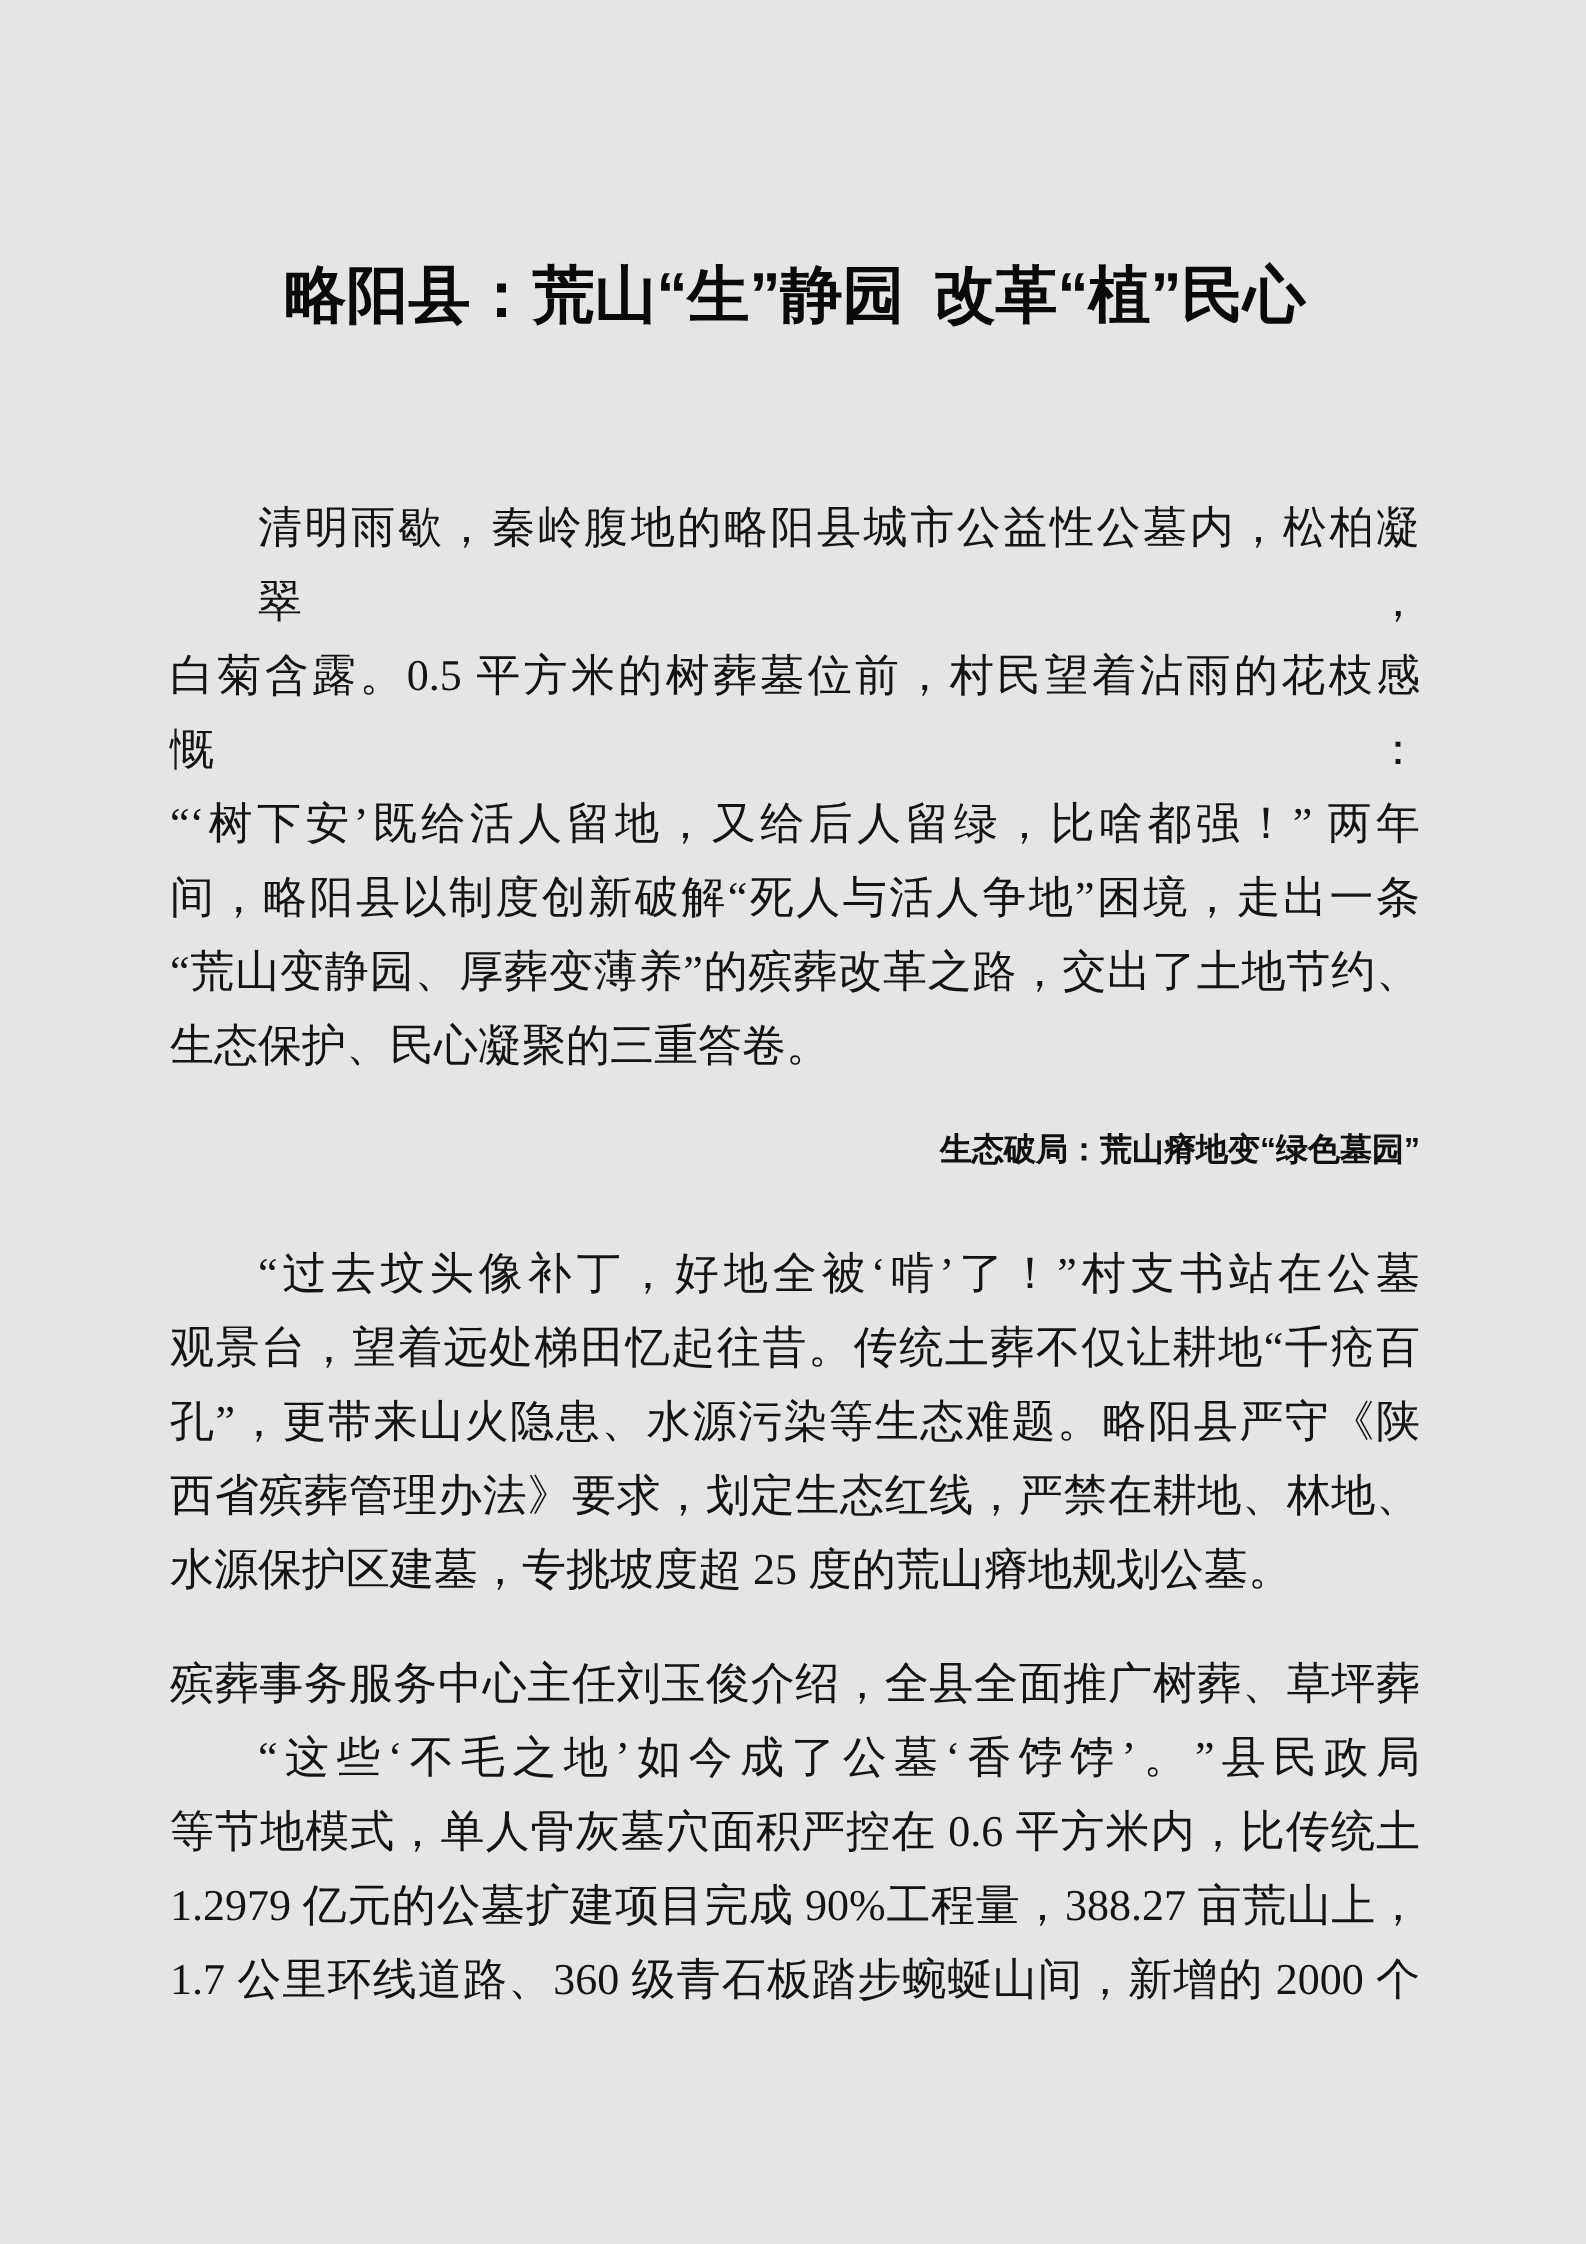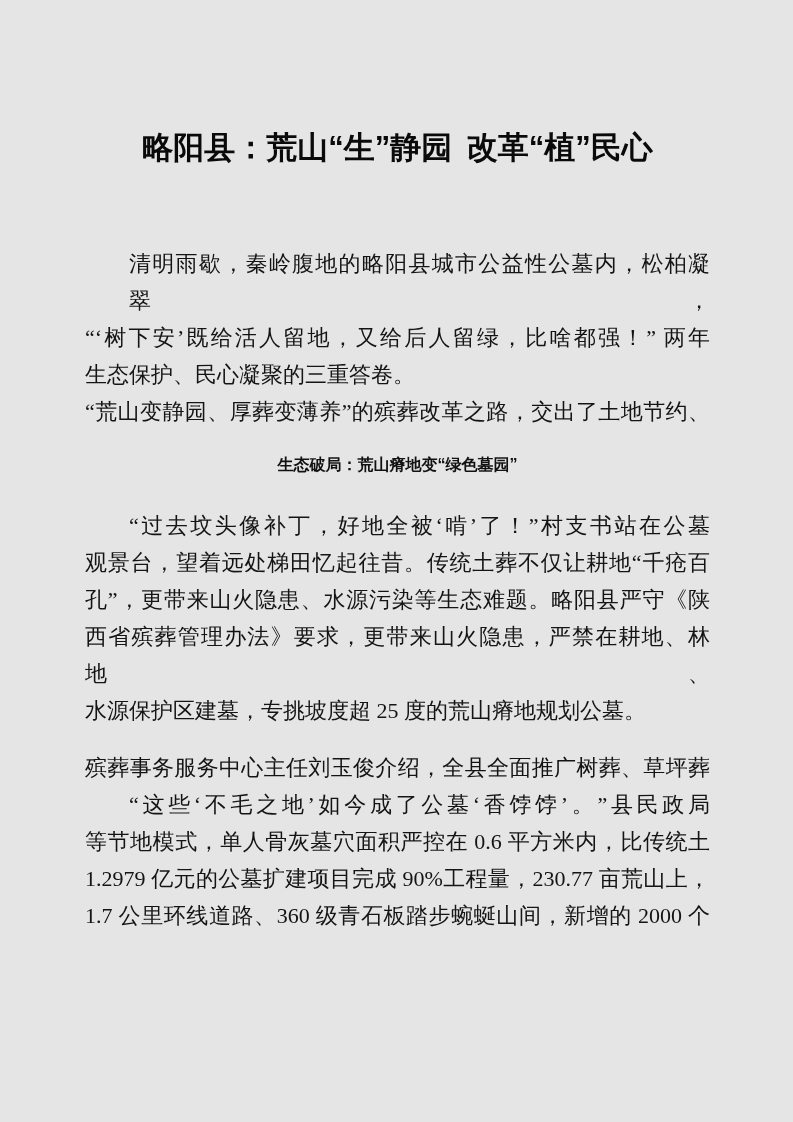--- a/index.html
+++ b/index.html
@@ -45,45 +45,47 @@
   }
   .line.last {
     text-align-last: left;
   }
   .section-heading {
     margin: 24px 0 31px 0;
     font-family: "Liberation Sans", "DejaVu Sans", sans-serif;
     font-weight: bold;
     font-size: 16px;
     line-height: 22px;
-    text-align: center;
+    text-align: right;
     color: #111111;
   }
 </style>
 </head>
 <body>
 
 <div class="page">
   <h1 class="doc-title">略阳县：荒山“生”静园 改革“植”民心</h1>
   <div id="doc-body">
       <div class="paragraph">
         <div class="line first">清明雨歇，秦岭腹地的略阳县城市公益性公墓内，松柏凝翠，</div>
+        <div class="line">白菊含露。0.5 平方米的树葬墓位前，村民望着沾雨的花枝感慨：</div>
         <div class="line">“‘树下安’既给活人留地，又给后人留绿，比啥都强！” 两年</div>
+        <div class="line">间，略阳县以制度创新破解“死人与活人争地”困境，走出一条</div>
+        <div class="line">“荒山变静园、厚葬变薄养”的殡葬改革之路，交出了土地节约、</div>
         <div class="line last">生态保护、民心凝聚的三重答卷。</div>
-        <div class="line">“荒山变静园、厚葬变薄养”的殡葬改革之路，交出了土地节约、</div>
       </div>
       <h2 class="section-heading">生态破局：荒山瘠地变“绿色墓园”</h2>
       <div class="paragraph">
         <div class="line first">“过去坟头像补丁，好地全被‘啃’了！”村支书站在公墓</div>
         <div class="line">观景台，望着远处梯田忆起往昔。传统土葬不仅让耕地“千疮百</div>
         <div class="line">孔”，更带来山火隐患、水源污染等生态难题。略阳县严守《陕</div>
-        <div class="line">西省殡葬管理办法》要求，更带来山火隐患，严禁在耕地、林地、</div>
+        <div class="line">西省殡葬管理办法》要求，划定生态红线，严禁在耕地、林地、</div>
         <div class="line last">水源保护区建墓，专挑坡度超 25 度的荒山瘠地规划公墓。</div>
       </div>
       <div class="paragraph">
         <div class="line">殡葬事务服务中心主任刘玉俊介绍，全县全面推广树葬、草坪葬</div>
         <div class="line first">“这些‘不毛之地’如今成了公墓‘香饽饽’。”县民政局</div>
         <div class="line">等节地模式，单人骨灰墓穴面积严控在 0.6 平方米内，比传统土</div>
-        <div class="line">1.2979 亿元的公墓扩建项目完成 90%工程量，230.77 亩荒山上，</div>
+        <div class="line">1.2979 亿元的公墓扩建项目完成 90%工程量，388.27 亩荒山上，</div>
         <div class="line">1.7 公里环线道路、360 级青石板踏步蜿蜒山间，新增的 2000 个</div>
       </div>
     </div>
 </div>
 
 </body></html>

